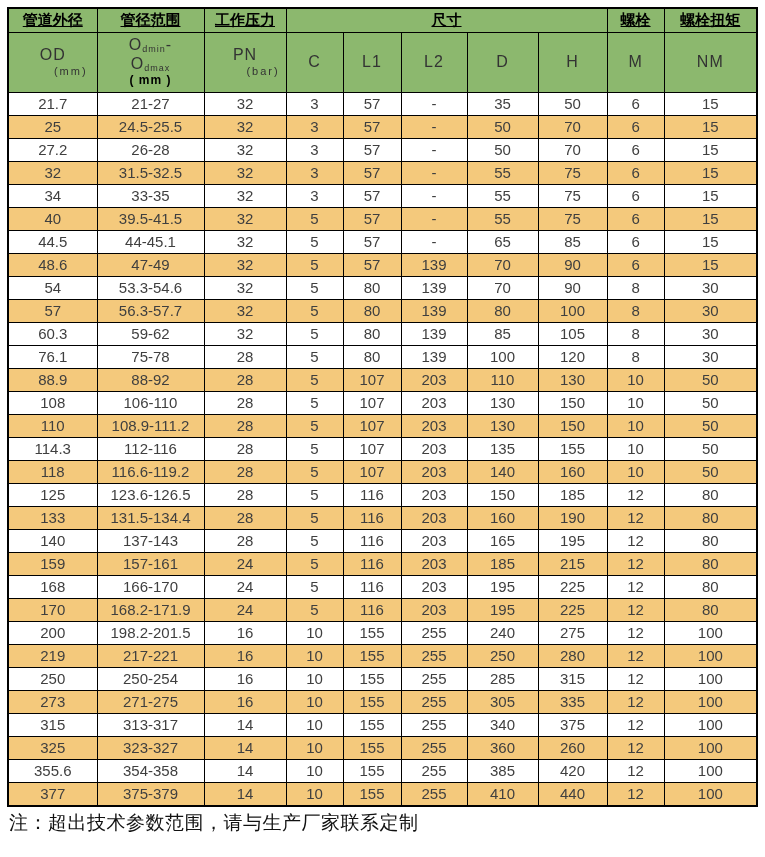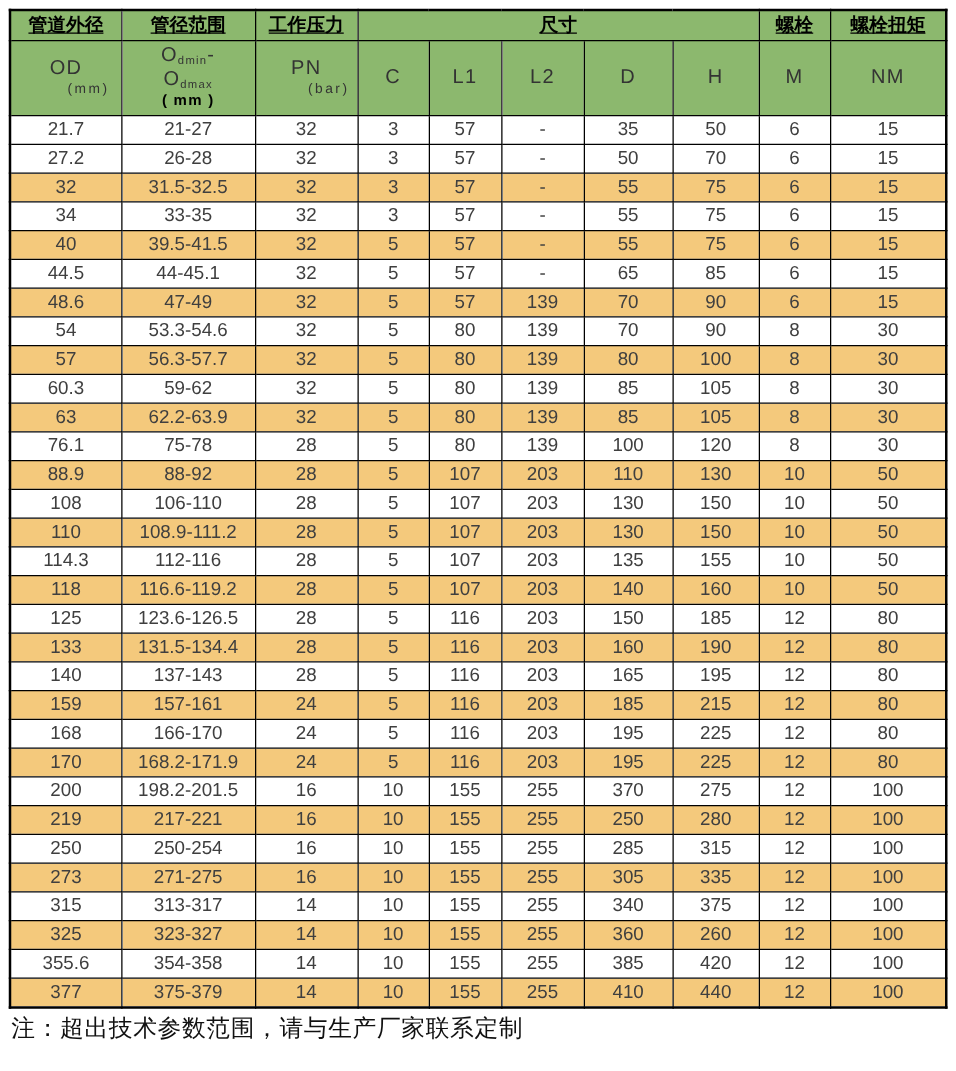--- a/index.html
+++ b/index.html
@@ -135,20 +135,32 @@
           <td>21-27</td>
           <td>32</td>
           <td>3</td>
           <td>57</td>
           <td>-</td>
           <td>35</td>
           <td>50</td>
           <td>6</td>
           <td>15</td>
         </tr>
+        <tr class="alt">
+          <td>25</td>
+          <td>24.5-25.5</td>
+          <td>32</td>
+          <td>3</td>
+          <td>57</td>
+          <td>-</td>
+          <td>50</td>
+          <td>70</td>
+          <td>6</td>
+          <td>15</td>
+        </tr>
         <tr>
           <td>27.2</td>
           <td>26-28</td>
           <td>32</td>
           <td>3</td>
           <td>57</td>
           <td>-</td>
           <td>50</td>
           <td>70</td>
           <td>6</td>
@@ -243,32 +255,20 @@
           <td>59-62</td>
           <td>32</td>
           <td>5</td>
           <td>80</td>
           <td>139</td>
           <td>85</td>
           <td>105</td>
           <td>8</td>
           <td>30</td>
         </tr>
-        <tr class="alt">
-          <td>63</td>
-          <td>62.2-63.9</td>
-          <td>32</td>
-          <td>5</td>
-          <td>80</td>
-          <td>139</td>
-          <td>85</td>
-          <td>105</td>
-          <td>8</td>
-          <td>30</td>
-        </tr>
         <tr>
           <td>76.1</td>
           <td>75-78</td>
           <td>28</td>
           <td>5</td>
           <td>80</td>
           <td>139</td>
           <td>100</td>
           <td>120</td>
           <td>8</td>
@@ -406,21 +406,21 @@
           <td>12</td>
           <td>80</td>
         </tr>
         <tr>
           <td>200</td>
           <td>198.2-201.5</td>
           <td>16</td>
           <td>10</td>
           <td>155</td>
           <td>255</td>
-          <td>370</td>
+          <td>240</td>
           <td>275</td>
           <td>12</td>
           <td>100</td>
         </tr>
         <tr class="alt">
           <td>219</td>
           <td>217-221</td>
           <td>16</td>
           <td>10</td>
           <td>155</td>

